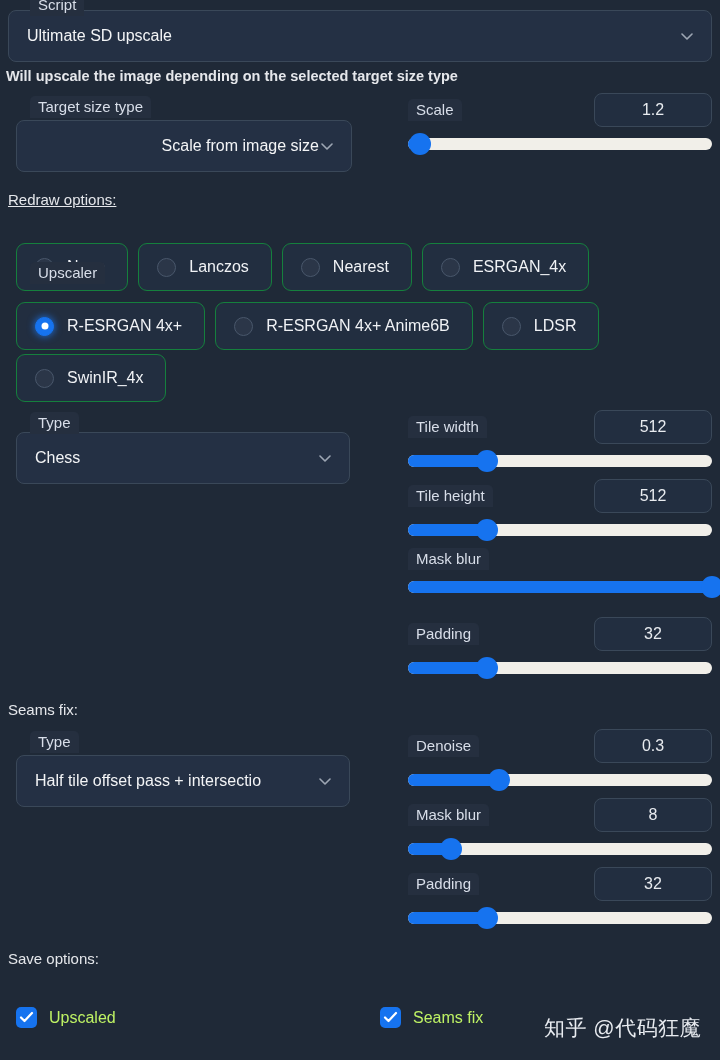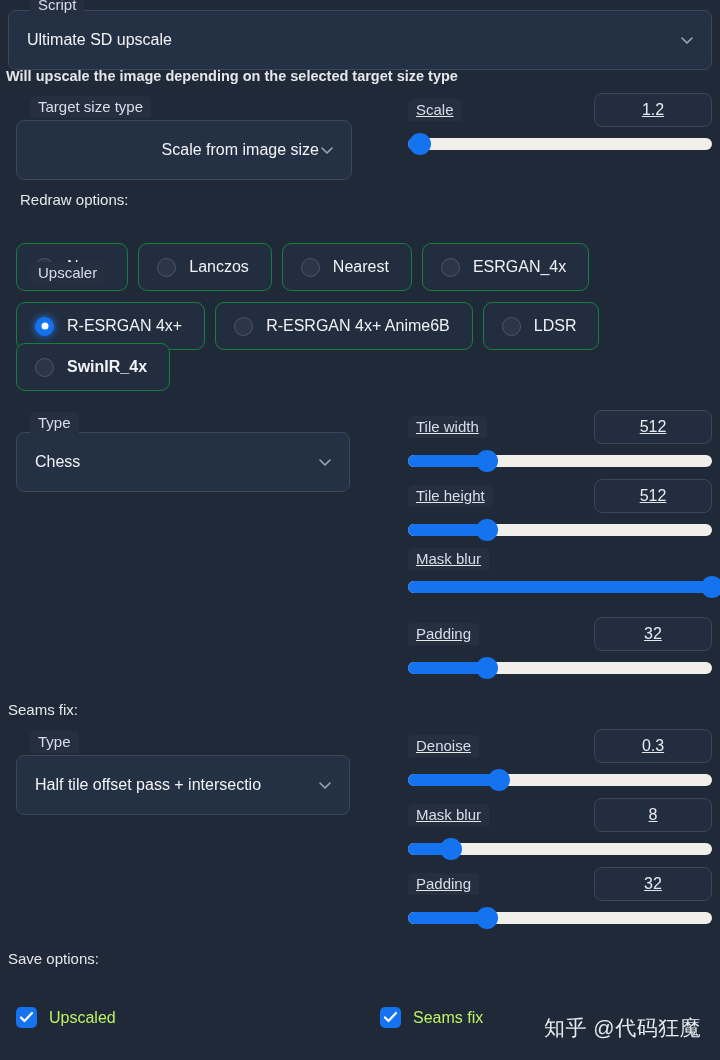--- a/index.html
+++ b/index.html
@@ -44,21 +44,21 @@
     color: #e5e7eb;
     padding-left: 6px;
     font-weight: bold;
   }
 
   
   .dropdown {
     background: #243044;
     border: 1px solid #3a4859;
     border-radius: 8px;
-    height: 60px;
+    height: 52px;
     display: flex;
     align-items: center;
     justify-content: space-between;
     padding: 0 16px 0 18px;
     font-size: 16px;
     color: #f3f4f6;
     overflow: hidden;
     white-space: nowrap;
   }
   .dropdown .dd-text { overflow: hidden; text-overflow: clip; }
@@ -77,21 +77,21 @@
     height: 34px;
     width: 118px;
     display: flex;
     align-items: center;
     justify-content: center;
     font-size: 16px;
     color: #e8ebef;
   }
 
   
-  .slider-row { position: relative; text-decoration: underline; }
+  .slider-row { position: relative; }
   .slider-head {
     display: flex;
     align-items: center;
     justify-content: space-between;
   }
   .track {
     position: relative;
     height: 12px;
     border-radius: 7px;
     background: #f1efe9;
@@ -172,26 +172,26 @@
 
   #script-label   { left: 30px;  top: -6px; }
   #script-dd      { left: 8px;   top: 10px;  width: 704px; }
   #helper         { left: 0px;   top: 68px; }
 
   #tst-label      { left: 30px;  top: 96px; }
   #tst-dd         { left: 16px;  top: 120px; width: 336px; justify-content: flex-end; }
 
   #scale-block    { left: 408px; top: 93px; width: 304px; }
 
-  #redraw-head    { left: 12px;   top: 191px; }
+  #redraw-head    { left: 0px;   top: 191px; text-decoration: underline; }
   #ups-label      { left: 30px;  top: 218px; margin-top: 44px; }
 
   #row1           { left: 16px;  top: 243px; display: flex; gap: 10px; }
   #row2           { left: 16px;  top: 302px; display: flex; gap: 10px; }
-  #row3           { left: 16px;  top: 343px; display: flex; gap: 10px; font-weight: bold; }
+  #row3           { left: 16px;  top: 354px; display: flex; gap: 10px; }
 
   #type1-label    { left: 30px;  top: 412px; }
   #type1-dd       { left: 16px;  top: 432px; width: 334px; }
 
   #sl-tilew       { left: 408px; top: 410px; width: 304px; }
   #sl-tileh       { left: 408px; top: 479px; width: 304px; }
   #sl-mask1       { left: 408px; top: 548px; width: 304px; }
   #sl-pad1        { left: 408px; top: 617px; width: 304px; }
 
   #seams-head     { left: 0px;   top: 701px; }

